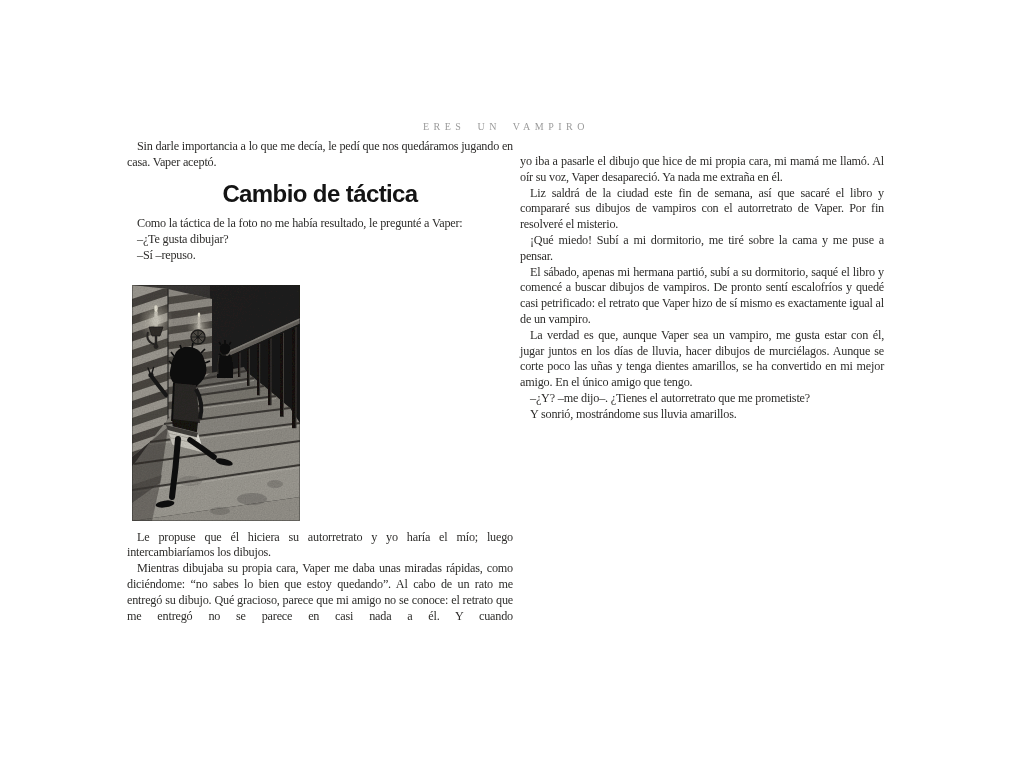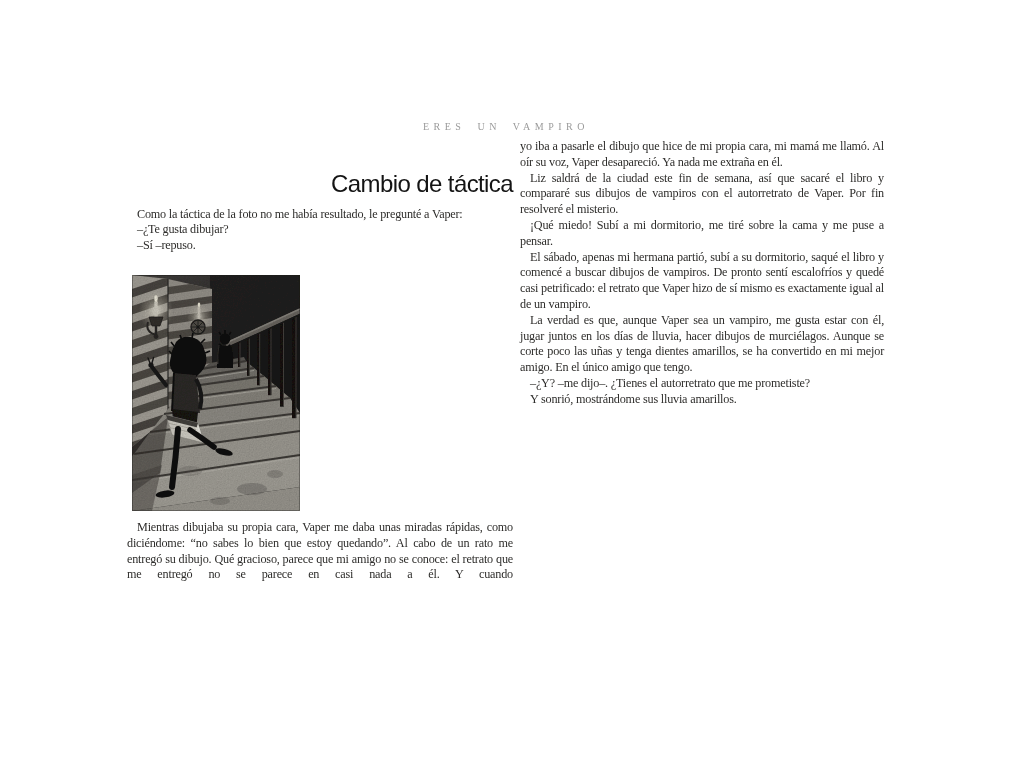--- a/index.html
+++ b/index.html
@@ -34,28 +34,28 @@
     top: 139px;
     color: #2e2d2b;
     font-size: 12.2px;
     line-height: 15.8px;
     letter-spacing: -0.2px;
     text-align: justify;
   }
   .col-left  { left: 127px; width: 386px; }
   .col-right { left: 520px; width: 364px; }
   .col p { margin: 0; text-indent: 10px; }
-  .col p.noindent { text-indent: 0; }
+  .col p.noindent { text-indent: 0; margin-top: 15px; }
   .col p.cont { text-align-last: justify; }
   .chapter-title {
-    margin: 31px 0 9px 0;
-    text-align: right;
+    margin: 9px 0 9px 0;
+    text-align: center;
     text-indent: 0;
     font-family: "Liberation Sans", sans-serif;
-    font-weight: normal;
+    font-weight: bold;
     font-size: 24px;
     line-height: 1.15;
     letter-spacing: -0.6px;
     color: #141414;
   }
   figure.illustration {
     margin: 21px 0 9px 5px;
     width: 168px;
     height: 236px;
     padding: 0;
@@ -63,20 +63,21 @@
   figure.illustration svg { display: block; width: 168px; height: 236px; }
 </style>
 </head>
 <body>
 
 <div class="sheet">
 
   <div class="running-header">ERES UN VAMPIRO</div>
 
   <div class="col col-left">
+    <p>Sin darle importancia a lo que me decía, le pedí que nos quedáramos jugando en casa. Vaper aceptó.</p>
     <h1 class="chapter-title">Cambio de táctica</h1>
     <p>Como la táctica de la foto no me había resultado, le pregunté a Vaper:</p>
     <p>–¿Te gusta dibujar?</p>
     <p>–Sí –repuso.</p>
 
     <figure class="illustration" role="img" aria-label="Ilustración en blanco y negro: un niño con un libro bajo el brazo baja por una escalera oscura con baranda; una figura pequeña está sentada en lo alto de la escalera; dos candelabros con velas encendidas cuelgan de la pared rayada.">
       <svg viewBox="0 0 168 236" xmlns="http://www.w3.org/2000/svg">
         <defs>
           <linearGradient id="bgGrad" x1="0" y1="0" x2="1" y2="1">
             <stop offset="0" stop-color="#454240"></stop>
@@ -239,20 +240,21 @@
             <ellipse cx="33" cy="219" rx="9.5" ry="3.4" fill="#131211" transform="rotate(-8 33 219)"></ellipse>
             <path d="M58,155 Q70,163 82,172" stroke="#131211" stroke-width="5.5" fill="none" stroke-linecap="round"></path>
             <ellipse cx="92" cy="177" rx="9" ry="3.2" fill="#131211" transform="rotate(14 92 177)"></ellipse>
           </g>
 
           <rect x="0.5" y="0.5" width="167" height="235" fill="none" stroke="#1d1c1b" stroke-opacity="0.35" stroke-width="1"></rect>
         </g>
       </svg>
     </figure>
 
+    <p>Le propuse que él hiciera su autorretrato y yo haría el mío; luego intercambiaríamos los dibujos.</p>
     <p class="cont">Mientras dibujaba su propia cara, Vaper me daba unas miradas rápidas, como diciéndome: “no sabes lo bien que estoy quedando”. Al cabo de un rato me entregó su dibujo. Qué gracioso, parece que mi amigo no se conoce: el retrato que me entregó no se parece en casi nada a él. Y cuando</p>
   </div>
 
   <div class="col col-right">
     <p class="noindent">yo iba a pasarle el dibujo que hice de mi propia cara, mi mamá me llamó. Al oír su voz, Vaper desapareció. Ya nada me extraña en él.</p>
     <p>Liz saldrá de la ciudad este fin de semana, así que sacaré el libro y compararé sus dibujos de vampiros con el autorretrato de Vaper. Por fin resolveré el misterio.</p>
     <p>¡Qué miedo! Subí a mi dormitorio, me tiré sobre la cama y me puse a pensar.</p>
     <p>El sábado, apenas mi hermana partió, subí a su dormitorio, saqué el libro y comencé a buscar dibujos de vampiros. De pronto sentí escalofríos y quedé casi petrificado: el retrato que Vaper hizo de sí mismo es exactamente igual al de un vampiro.</p>
     <p>La verdad es que, aunque Vaper sea un vampiro, me gusta estar con él, jugar juntos en los días de lluvia, hacer dibujos de murciélagos. Aunque se corte poco las uñas y tenga dientes amarillos, se ha convertido en mi mejor amigo. En el único amigo que tengo.</p>
     <p>–¿Y? –me dijo–. ¿Tienes el autorretrato que me prometiste?</p>

